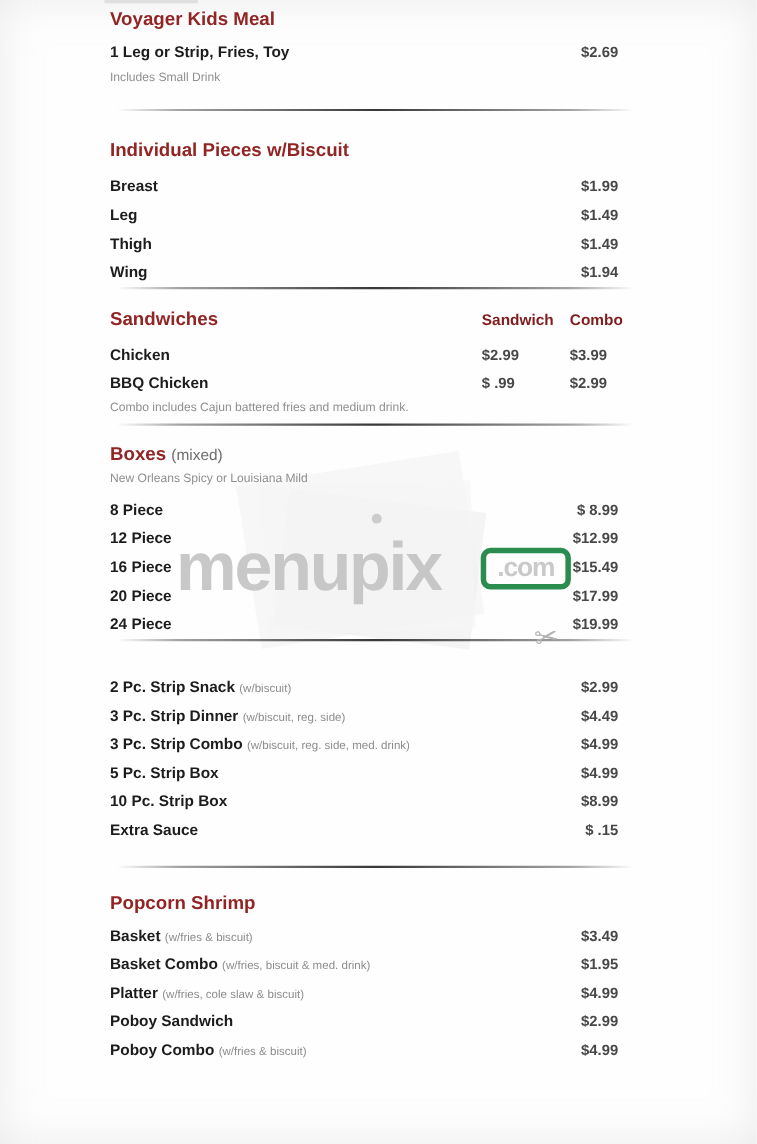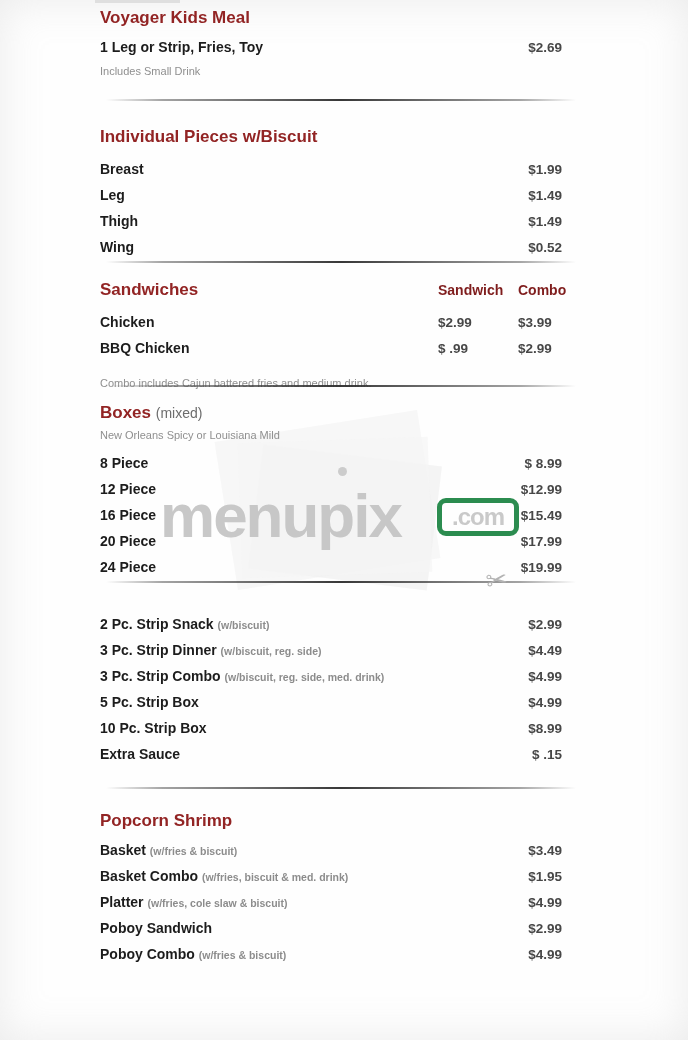--- a/index.html
+++ b/index.html
@@ -36,21 +36,21 @@
 
   
   .content{position:absolute;inset:0;z-index:2;}
   .section{position:absolute;left:100px;width:462px;}
   .section.wide{width:466px;}
   .sec-title{font-size:17px;line-height:20px;font-weight:bold;color:#922424;}
   .sec-title .suffix{font-weight:normal;color:#6d6d6d;font-size:14px;}
   .subnote{font-size:11px;line-height:14px;color:#8f8f8f;}
   .row{display:flex;justify-content:space-between;align-items:baseline;height:26px;line-height:26px;}
   .item-name{font-size:14px;font-weight:bold;color:#1c1c1c;white-space:nowrap;}
-  .item-detail{font-size:10.5px;font-weight:bold;color:#8c8c8c;}
+  .item-detail{font-size:10.5px;font-weight:normal;color:#8c8c8c;}
   .price{font-size:13.5px;font-weight:bold;color:#474747;white-space:pre;}
   
   .hdr-row{display:flex;align-items:baseline;}
   .hdr-spacer{flex:1;}
   .colhead{font-size:14px;font-weight:bold;color:#7f1d1d;}
   .col1{width:66px;margin-left:14px;text-align:left;flex:none;}
   .col2{width:48px;margin-left:14px;text-align:left;flex:none;}
   .sw-name{flex:1;}
 
   .divider{
@@ -103,21 +103,21 @@
         <div class="row">
           <span class="item-name">Leg</span>
           <span class="price">$1.49</span>
         </div>
         <div class="row">
           <span class="item-name">Thigh</span>
           <span class="price">$1.49</span>
         </div>
         <div class="row">
           <span class="item-name">Wing</span>
-          <span class="price">$0.52</span>
+          <span class="price">$1.94</span>
         </div>
       </div>
     </div>
 
     <div class="divider" style="top:261px"></div>
 
     <div class="section wide" style="top:280px">
       <div class="hdr-row">
         <span class="sec-title">Sandwiches</span>
         <span class="hdr-spacer"></span>
@@ -129,21 +129,21 @@
           <span class="item-name sw-name">Chicken</span>
           <span class="price col1">$2.99</span>
           <span class="price col2">$3.99</span>
         </div>
         <div class="row">
           <span class="item-name sw-name">BBQ Chicken</span>
           <span class="price col1">$ .99</span>
           <span class="price col2">$2.99</span>
         </div>
       </div>
-      <div class="subnote" style="margin-top:15px">Combo includes Cajun battered fries and medium drink.</div>
+      <div class="subnote" style="margin-top:3px">Combo includes Cajun battered fries and medium drink.</div>
     </div>
 
     <div class="divider" style="top:385px"></div>
 
     <div class="section" style="top:403px">
       <div class="sec-title">
         <span>Boxes</span>
         <span class="suffix">(mixed)</span>
       </div>
       <div class="subnote" style="margin-top:5px">New Orleans Spicy or Louisiana Mild</div>

